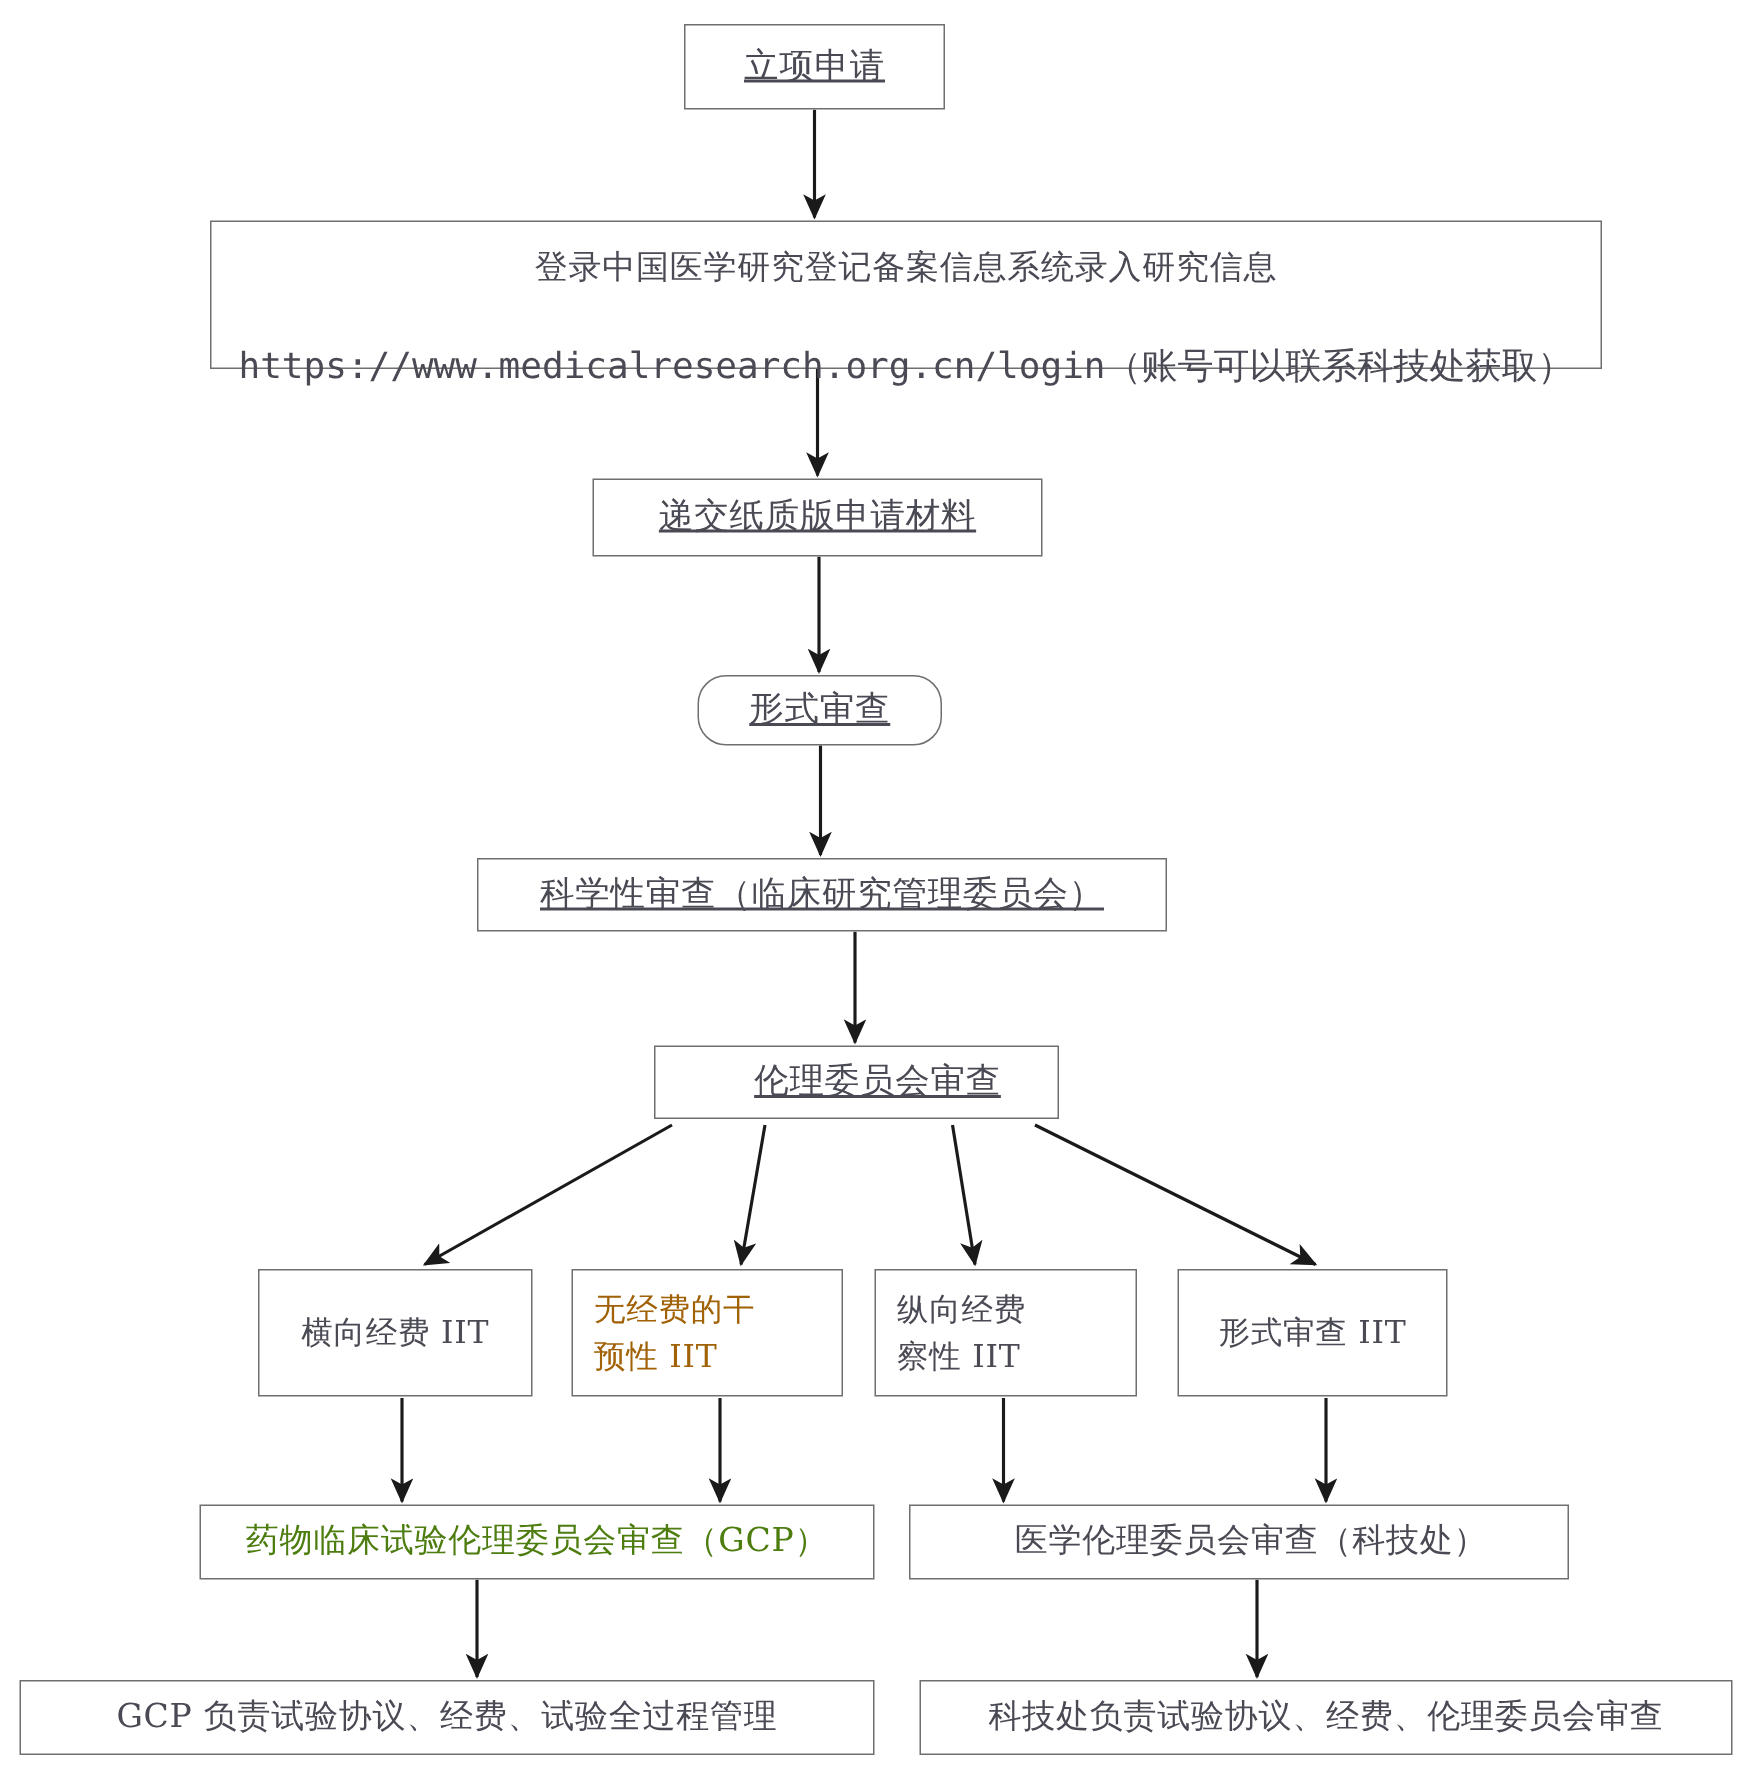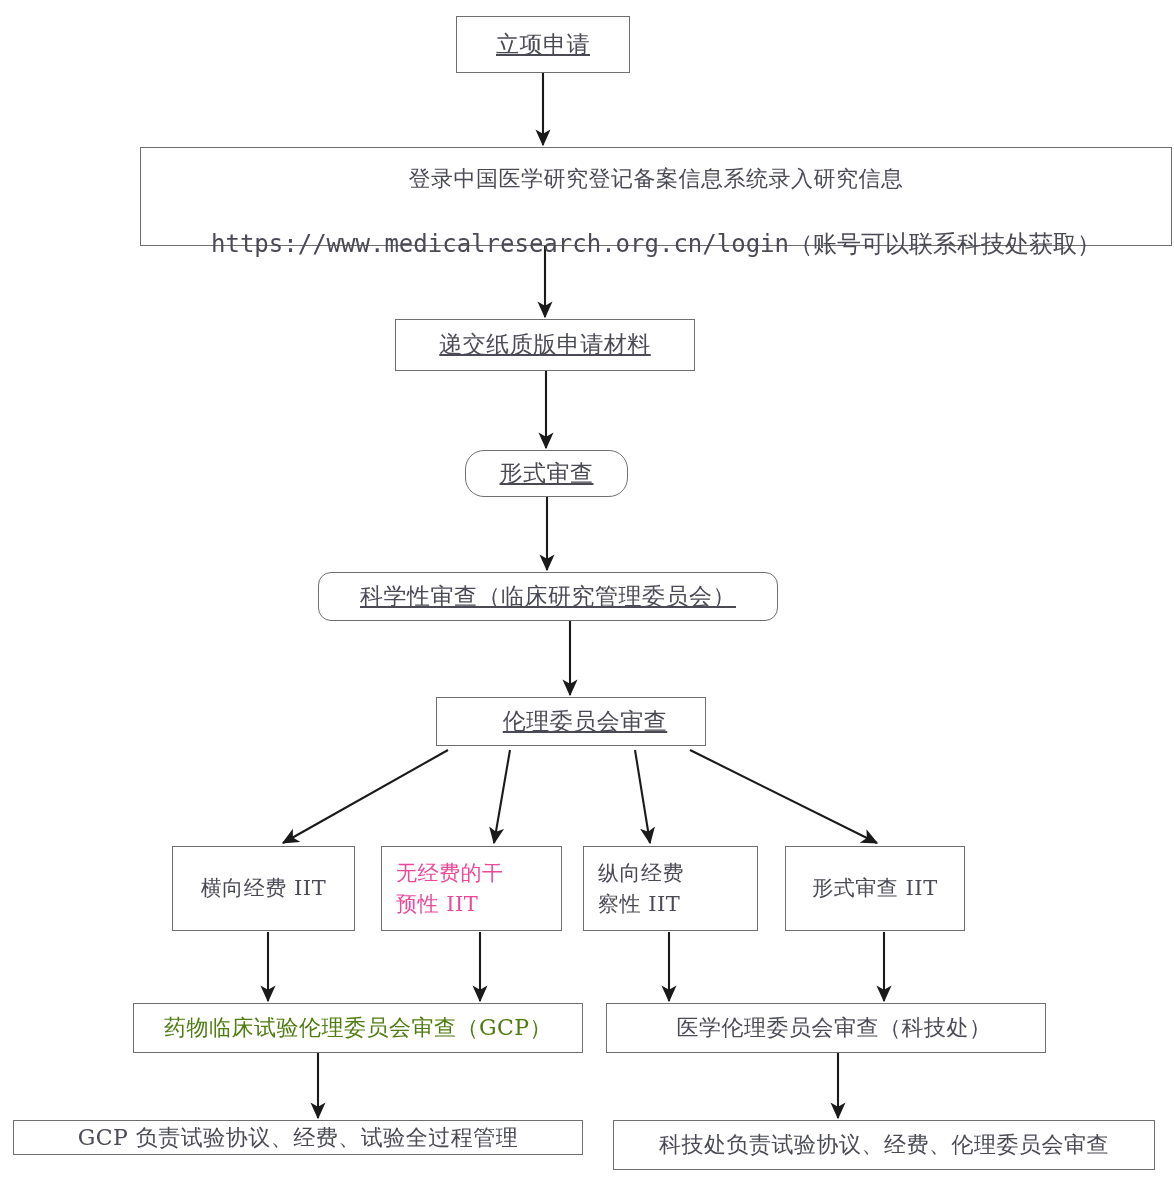--- a/index.html
+++ b/index.html
@@ -85,48 +85,48 @@
         <line x1="884" y1="932" x2="884" y2="1001" marker-end="url(#arrowhead)" stroke="#1a1a1a"></line>
         <line x1="318" y1="1053" x2="318" y2="1118" marker-end="url(#arrowhead)" stroke="#1a1a1a"></line>
         <line x1="838" y1="1053" x2="838" y2="1118" marker-end="url(#arrowhead)" stroke="#1a1a1a"></line>
       </g>
   </svg>
 
   <div class="node-box fs-lg" style="left: 456px; top: 16px; width: 174px; height: 57px; border-color: rgb(111, 111, 111); color: rgb(74, 74, 85);">
     <span class="node-label">立项申请</span>
   </div>
 
-  <div class="node-box fs-md" style="left: 140px; top: 147px; width: 1032px; height: 99px; border-color: rgb(111, 111, 111); color: rgb(74, 74, 85);">
+  <div class="node-box fs-md" style="left: 140px; top: 147px; width: 928px; height: 99px; border-color: rgb(111, 111, 111); color: rgb(74, 74, 85);">
     <span class="node-label">
       <span>登录中国医学研究登记备案信息系统录入研究信息</span><br>
       <span class="mono-line">https://www.medicalresearch.org.cn/login（账号可以联系科技处获取）</span>
     </span>
   </div>
 
   <div class="node-box fs-lg" style="left: 395px; top: 319px; width: 300px; height: 52px; border-color: rgb(111, 111, 111); color: rgb(74, 74, 85);">
     <span class="node-label">递交纸质版申请材料</span>
   </div>
 
   <div class="node-box fs-lg" style="left: 465px; top: 450px; width: 163px; height: 47px; border-color: rgb(111, 111, 111); color: rgb(74, 74, 85); border-radius: 19px;">
     <span class="node-label">形式审查</span>
   </div>
 
-  <div class="node-box fs-lg" style="left: 318px; top: 572px; width: 460px; height: 49px; border-color: rgb(111, 111, 111); color: rgb(74, 74, 85); border-radius: 13px;">
+  <div class="node-box fs-lg" style="left: 318px; top: 572px; width: 460px; height: 49px; border-color: rgb(111, 111, 111); color: rgb(74, 74, 85);">
     <span class="node-label">科学性审查（临床研究管理委员会）</span>
   </div>
 
   <div class="node-box fs-lg" style="left: 436px; top: 697px; width: 270px; height: 49px; border-color: rgb(111, 111, 111); color: rgb(74, 74, 85); padding-left: 28px;">
     <span class="node-label">伦理委员会审查</span>
   </div>
 
   <div class="node-box fs-sm" style="left: 172px; top: 846px; width: 183px; height: 85px; border-color: rgb(111, 111, 111); color: rgb(74, 74, 85);">
     <span class="node-label">横向经费 IIT</span>
   </div>
 
-  <div class="node-box fs-sm two-line" style="left: 381px; top: 846px; width: 181px; height: 85px; border-color: rgb(111, 111, 111); color: #ec4899;">
+  <div class="node-box fs-sm two-line" style="left: 381px; top: 846px; width: 181px; height: 85px; border-color: rgb(111, 111, 111); color: #a16207;">
     <span class="node-label">无经费的干
 预性 IIT</span>
   </div>
 
   <div class="node-box fs-sm two-line" style="left: 583px; top: 846px; width: 175px; height: 85px; border-color: rgb(111, 111, 111); color: rgb(74, 74, 85);">
     <span class="node-label">纵向经费
 察性 IIT</span>
   </div>
 
   <div class="node-box fs-sm" style="left: 785px; top: 846px; width: 180px; height: 85px; border-color: rgb(111, 111, 111); color: rgb(74, 74, 85);">
@@ -134,21 +134,21 @@
   </div>
 
   <div class="node-box fs-md" style="left: 133px; top: 1003px; width: 450px; height: 50px; border-color: rgb(111, 111, 111); color: #4d7c0f;">
     <span class="node-label">药物临床试验伦理委员会审查（GCP）</span>
   </div>
 
   <div class="node-box fs-md" style="left: 606px; top: 1003px; width: 440px; height: 50px; border-color: rgb(111, 111, 111); color: rgb(74, 74, 85); padding-left: 16px;">
     <span class="node-label">医学伦理委员会审查（科技处）</span>
   </div>
 
-  <div class="node-box fs-md" style="left: 13px; top: 1120px; width: 570px; height: 35px; border-color: rgb(111, 111, 111); color: rgb(74, 74, 85);">
+  <div class="node-box fs-md" style="left: 13px; top: 1120px; width: 570px; height: 50px; border-color: rgb(111, 111, 111); color: rgb(74, 74, 85);">
     <span class="node-label">GCP 负责试验协议、经费、试验全过程管理</span>
   </div>
 
   <div class="node-box fs-md" style="left: 613px; top: 1120px; width: 542px; height: 50px; border-color: rgb(111, 111, 111); color: rgb(74, 74, 85);">
     <span class="node-label">科技处负责试验协议、经费、伦理委员会审查</span>
   </div>
 
 </div>
 
 </body></html>

